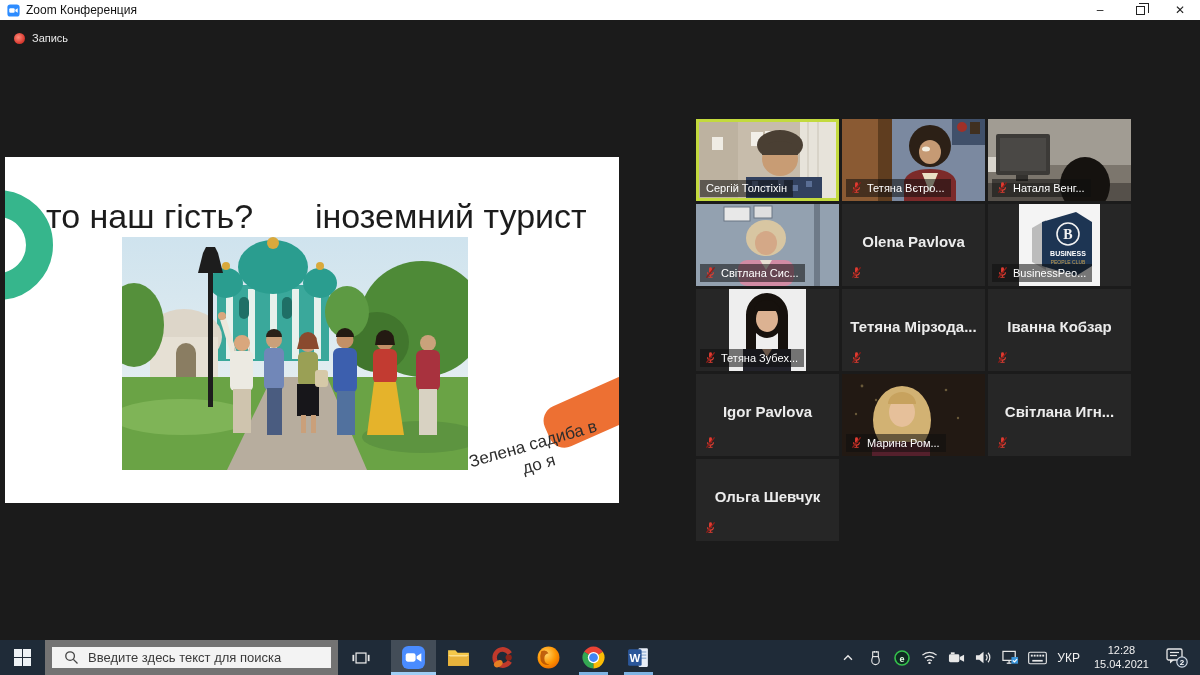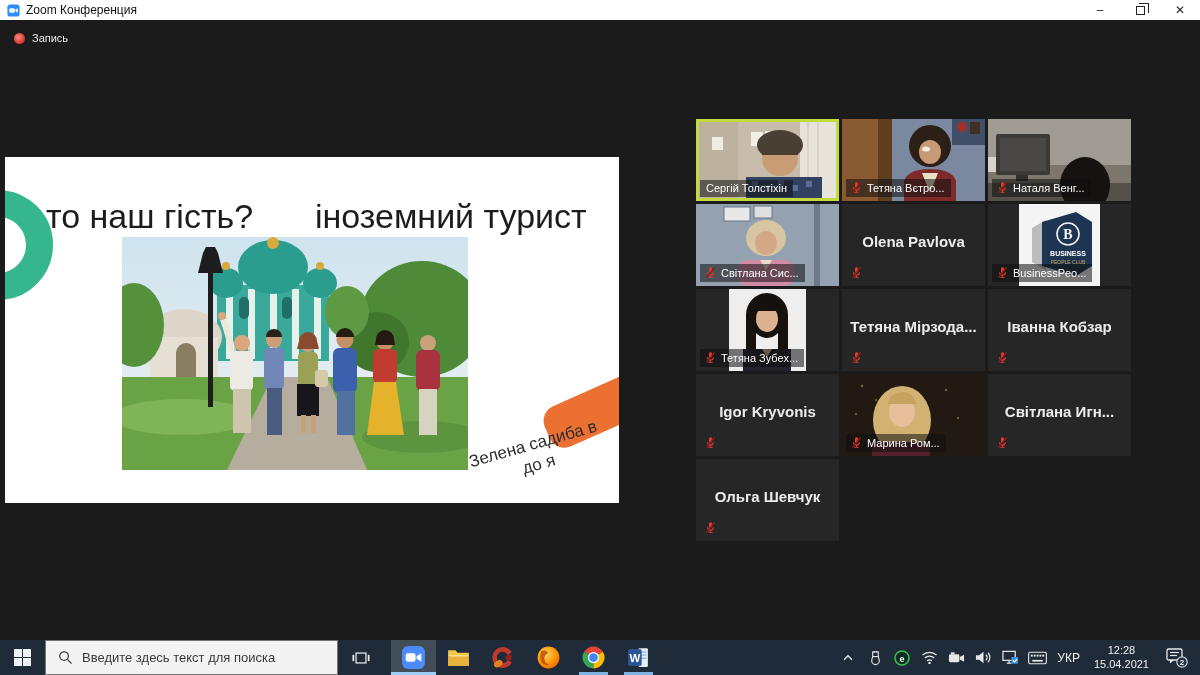--- a/index.html
+++ b/index.html
@@ -55,21 +55,21 @@
   .mic { width:13px; height:13px; flex:0 0 auto; }
   .mic-corner { position:absolute; left:8px; bottom:7px; width:13px; height:13px; }
 
   
   .taskbar { position:absolute; left:0; bottom:0; width:1200px; height:35px; background:#1f2b38;
              display:flex; align-items:stretch; z-index:40; }
   .tb-btn { position:relative; width:45px; display:flex; align-items:center; justify-content:center; }
   .tb-btn.appbtn.open::after { content:""; position:absolute; bottom:0; left:8px; right:8px; height:3px; background:#7fb4e3; }
   .tb-btn.appbtn.active { background:rgba(255,255,255,.16); }
   .tb-btn.appbtn.active::after { content:""; position:absolute; bottom:0; left:0; right:0; height:3px; background:#9fcef5; }
-  .searchbox { width:293px; background:#f3f3f3; border:1px solid #737373; display:flex; align-items:center;
+  .searchbox { width:293px; background:#f3f3f3; border:7px solid #737373; display:flex; align-items:center;
                gap:9px; padding:0 12px; }
   .searchbox .ph { font-size:13px; color:#3a3a3a; white-space:nowrap; }
   .apps { display:flex; margin-left:8px; }
   .tray { margin-left:auto; display:flex; align-items:center; gap:7px; padding-right:6px; }
   .tray-ico { width:20px; height:22px; display:flex; align-items:center; justify-content:center; }
   .lang { color:#f0f0f0; font-size:12px; padding:0 3px; }
   .clock { color:#f0f0f0; font-size:11px; line-height:1.25; text-align:center; padding:0 4px; }
   .notif { position:relative; width:34px; display:flex; align-items:center; justify-content:center; }
 </style>
 </head>
@@ -347,21 +347,21 @@
       </div>
 
       <div class="tile">
         <div class="center-name">Іванна Кобзар</div>
         <svg class="mic-corner">
             <use href="#micoff"></use>
           </svg>
       </div>
 
       <div class="tile">
-        <div class="center-name">Igor Kryvonis</div>
+        <div class="center-name">Igor Pavlova</div>
         <svg class="mic-corner">
             <use href="#micoff"></use>
           </svg>
       </div>
 
       <div class="tile">
         <svg class="scene" viewBox="0 0 143 82" preserveAspectRatio="none">
           <rect width="143" height="82" fill="#221913"></rect>
           <circle cx="20" cy="12" r="1.4" fill="#6a5a3a"></circle>
             <circle cx="34" cy="26" r="1.2" fill="#6a5a3a"></circle>

